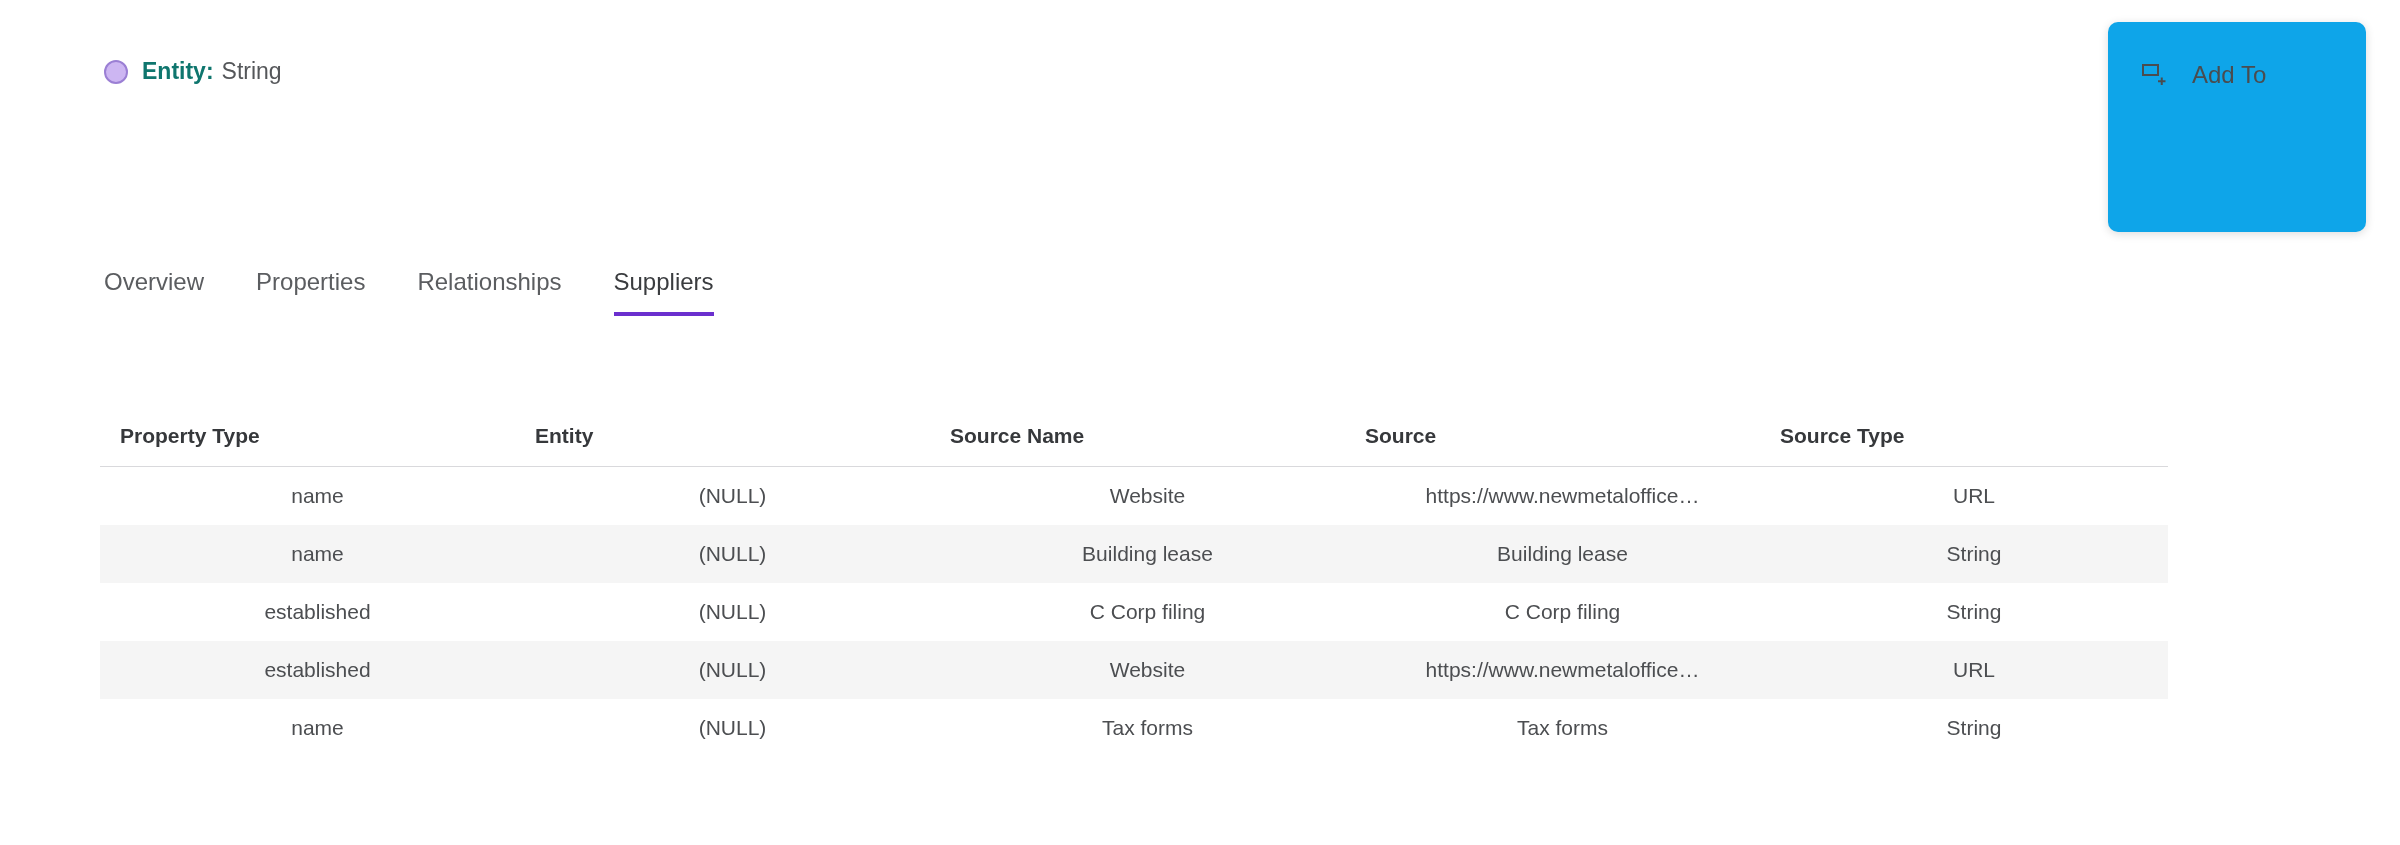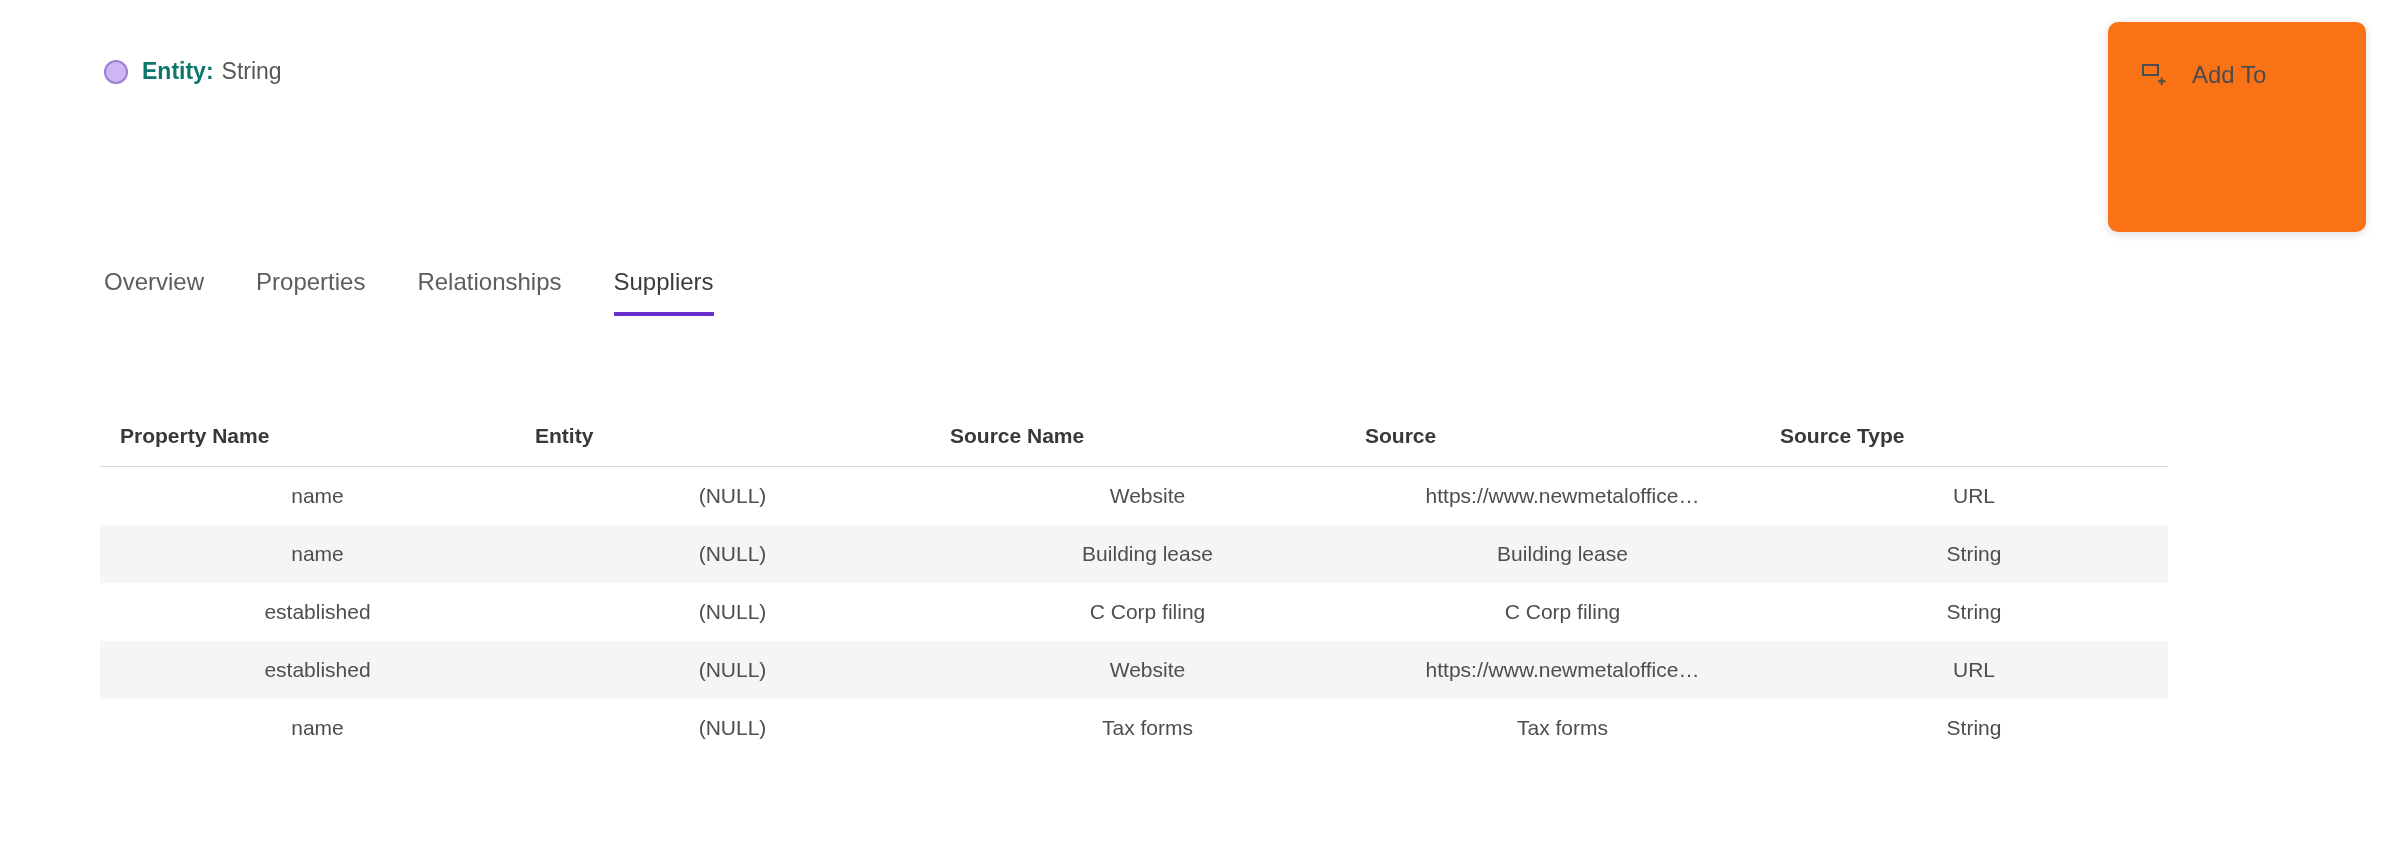--- a/index.html
+++ b/index.html
@@ -123,21 +123,21 @@
   .col-4 { width: 415px; }
   .col-5 { width: 408px; }
 
   
   .float-panel {
     position: absolute;
     left: 2108px;
     top: 22px;
     width: 258px;
     height: 210px;
-    background: #f97316;
+    background: #0ea5e9;
     border-radius: 10px;
     box-shadow: 0 2px 10px rgba(0,0,0,0.14);
     padding: 0;
     box-sizing: border-box;
   }
   .float-item {
     display: flex;
     align-items: center;
     height: 105px;
     padding-left: 30px;
@@ -182,21 +182,21 @@
     <table class="prov">
       <colgroup>
         <col class="col-1">
           <col class="col-2">
           <col class="col-3">
           <col class="col-4">
           <col class="col-5">
       </colgroup>
       <thead>
         <tr>
-          <th>Property Name</th>
+          <th>Property Type</th>
           <th>Entity</th>
           <th>Source Name</th>
           <th>Source</th>
           <th>Source Type</th>
         </tr>
       </thead>
       <tbody>
         <tr>
           <td>name</td>
           <td>(NULL)</td>

